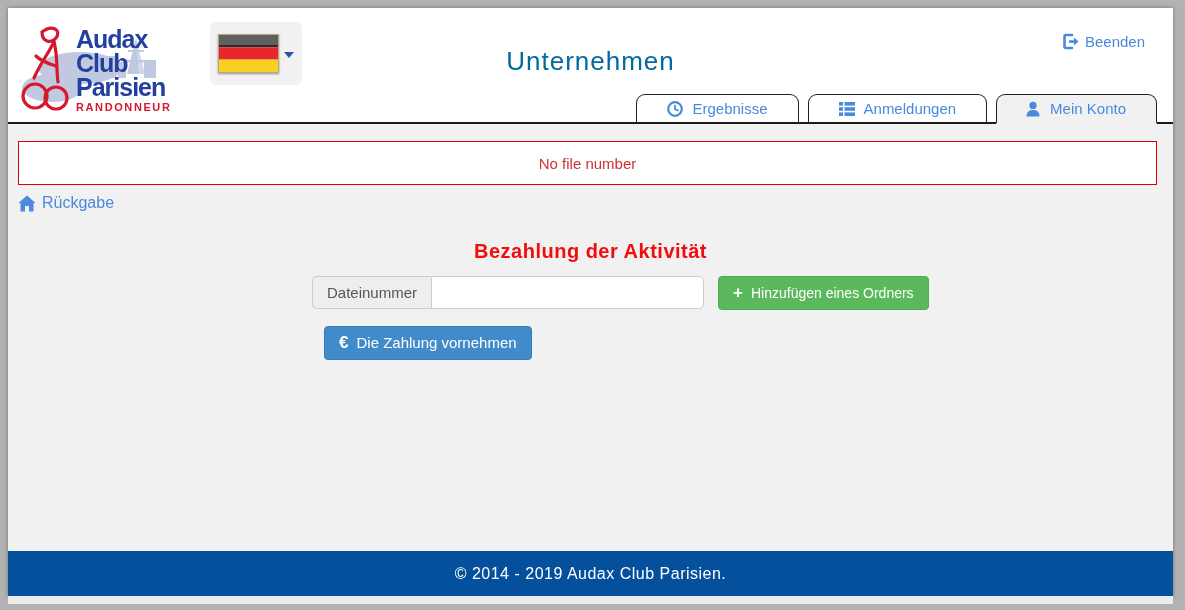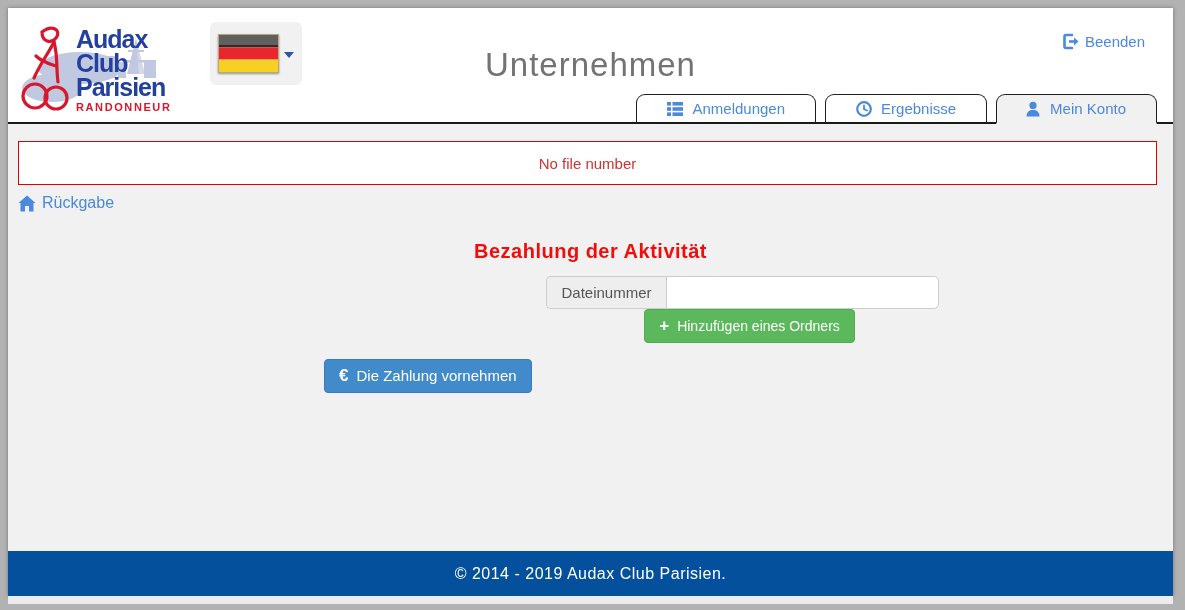--- a/index.html
+++ b/index.html
@@ -30,21 +30,21 @@
     background:#f1f1f1; border-radius:6px;
     display:flex; align-items:center; justify-content:center; gap:5px; cursor:pointer;
   }
   .flag-wrap { width:61px; height:39px; border:1px solid #b9a879; box-shadow:0 1px 2px rgba(0,0,0,.4); }
   .caret-down {
     width:0; height:0; border-left:5px solid transparent; border-right:5px solid transparent;
     border-top:6px solid #2b56a4; margin-top:2px;
   }
   .page-title {
     position:absolute; left:0; right:0; top:38px; text-align:center;
-    font-size:33px; color:#737373; letter-spacing:1px; font-weight:400;
+    font-size:26px; color:#0369a1; letter-spacing:1px; font-weight:400;
   }
   .logout {
     position:absolute; right:28px; top:25px; color:#4a89dc; font-size:15px;
     display:flex; align-items:center; gap:6px; cursor:pointer; text-decoration:none;
   }
   .tabs {
     position:absolute; right:16px; bottom:-2px;
     display:flex; gap:9px; align-items:flex-end;
   }
   .tab {
@@ -64,21 +64,21 @@
     display:flex; align-items:center; justify-content:center;
   }
   .breadcrumb {
     margin:9px 0 0 10px; display:inline-flex; align-items:center; gap:6px;
     color:#4a89dc; font-size:16px; cursor:pointer; text-decoration:none;
   }
   .section-heading {
     margin-top:24px; text-align:center;
     color:#f20d0d; font-size:20px; font-weight:bold; letter-spacing:.5px;
   }
-  .form-row { margin:13px 0 0 304px; display:flex; align-items:center;flex-direction:column; }
+  .form-row { margin:13px 0 0 304px; display:flex; align-items:center; }
   .input-group { display:flex; }
   .input-addon {
     background:#eeeeee; border:1px solid #cccccc; border-right:none;
     border-radius:5px 0 0 5px; color:#555555; font-size:15px;
     height:33px; display:flex; align-items:center; padding:0 14px;
   }
   .text-input {
     width:273px; height:33px; border:1px solid #cccccc;
     border-radius:0 5px 5px 0; background:#ffffff; padding:0 10px;
     font-size:15px; color:#333; outline:none;
@@ -157,39 +157,39 @@
       <svg width="17" height="17" viewBox="0 0 17 17">
         <path d="M10 2 H4 C3 2 2.5 2.5 2.5 3.5 V13.5 C2.5 14.5 3 15 4 15 H10" fill="none" stroke="#4a89dc" stroke-width="2.6" stroke-linecap="round"></path>
         <path d="M7 8.5 H13" stroke="#4a89dc" stroke-width="2.6"></path>
         <path d="M12 4.5 L16.5 8.5 L12 12.5 Z" fill="#4a89dc"></path>
       </svg>
       <span>Beenden</span>
     </a>
 
     <div class="tabs">
       <div class="tab">
+        <svg width="16" height="16" viewBox="0 0 16 16">
+          <circle cx="8" cy="8" r="6.8" fill="none" stroke="#4a89dc" stroke-width="2.2"></circle>
+          <path d="M8 4.5 V8.2 L11 9.5" fill="none" stroke="#4a89dc" stroke-width="1.8" stroke-linecap="round"></path>
+        </svg>
+        <span>Ergebnisse</span>
+      </div>
+      <div class="tab">
         <svg width="16" height="14" viewBox="0 0 16 14">
           <g fill="#4a89dc">
             <rect x="0" y="0" width="4" height="3.6"></rect>
               <rect x="5.5" y="0" width="10.5" height="3.6"></rect>
             <rect x="0" y="5.2" width="4" height="3.6"></rect>
               <rect x="5.5" y="5.2" width="10.5" height="3.6"></rect>
             <rect x="0" y="10.4" width="4" height="3.6"></rect>
               <rect x="5.5" y="10.4" width="10.5" height="3.6"></rect>
           </g>
         </svg>
         <span>Anmeldungen</span>
       </div>
-      <div class="tab">
-        <svg width="16" height="16" viewBox="0 0 16 16">
-          <circle cx="8" cy="8" r="6.8" fill="none" stroke="#4a89dc" stroke-width="2.2"></circle>
-          <path d="M8 4.5 V8.2 L11 9.5" fill="none" stroke="#4a89dc" stroke-width="1.8" stroke-linecap="round"></path>
-        </svg>
-        <span>Ergebnisse</span>
-      </div>
       <div class="tab active">
         <svg width="16" height="16" viewBox="0 0 16 16">
           <circle cx="8" cy="4.4" r="3.6" fill="#4a89dc"></circle>
           <path d="M1.5 15.5 C1.5 10.8 4.4 9 8 9 C11.6 9 14.5 10.8 14.5 15.5 Z" fill="#4a89dc"></path>
         </svg>
         <span>Mein Konto</span>
       </div>
     </div>
   </div>
 

